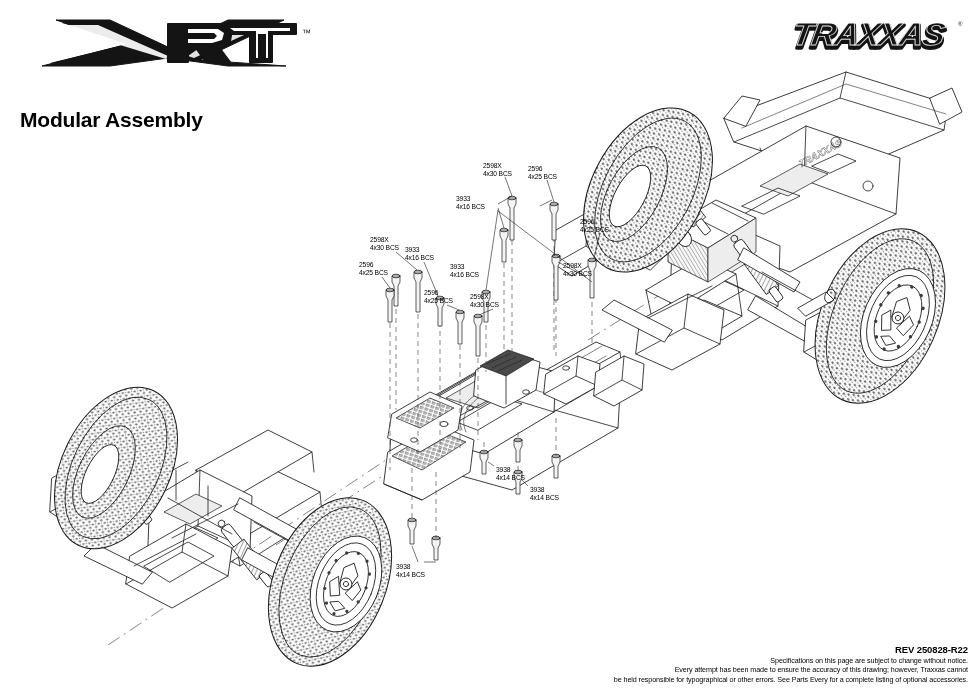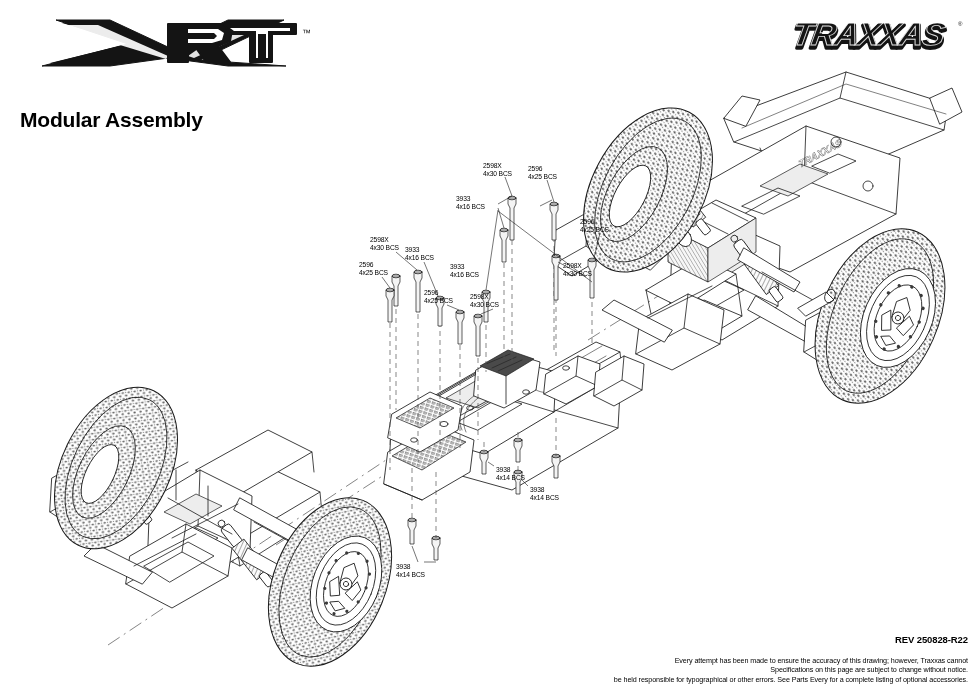--- a/index.html
+++ b/index.html
@@ -35,21 +35,21 @@
   .callout .pn{display:block;}
   .callout .ds{display:block;}
 
   
   .footer{
     position:absolute;right:12px;bottom:16px;
     text-align:right;color:#000;
   }
   .footer .rev{
     font-size:9.5px;font-weight:bold;letter-spacing:-0.1px;
-    margin-bottom:11px;
+    margin-bottom:1px;
   }
   .footer .disc{
     font-size:7.2px;line-height:9.4px;letter-spacing:-0.1px;
   }
 </style>
 </head>
 <body>
 
 <div class="sheet">
 
@@ -644,18 +644,18 @@
     <span class="pn">3938</span>
     <span class="ds">4x14 BCS</span>
   </div>
   <div class="callout" style="left:396px;top:563px;">
     <span class="pn">3938</span>
     <span class="ds">4x14 BCS</span>
   </div>
 
   <div class="footer">
     <div class="rev">REV 250828-R22</div>
+    <div class="disc">Specifications on this page are subject to change without notice.</div>
     <div class="disc">Every attempt has been made to ensure the accuracy of this drawing; however, Traxxas cannot</div>
-    <div class="disc">Specifications on this page are subject to change without notice.</div>
     <div class="disc">be held responsible for typographical or other errors. See Parts Every for a complete listing of optional accessories.</div>
   </div>
 
 </div>
 
 </body></html>

